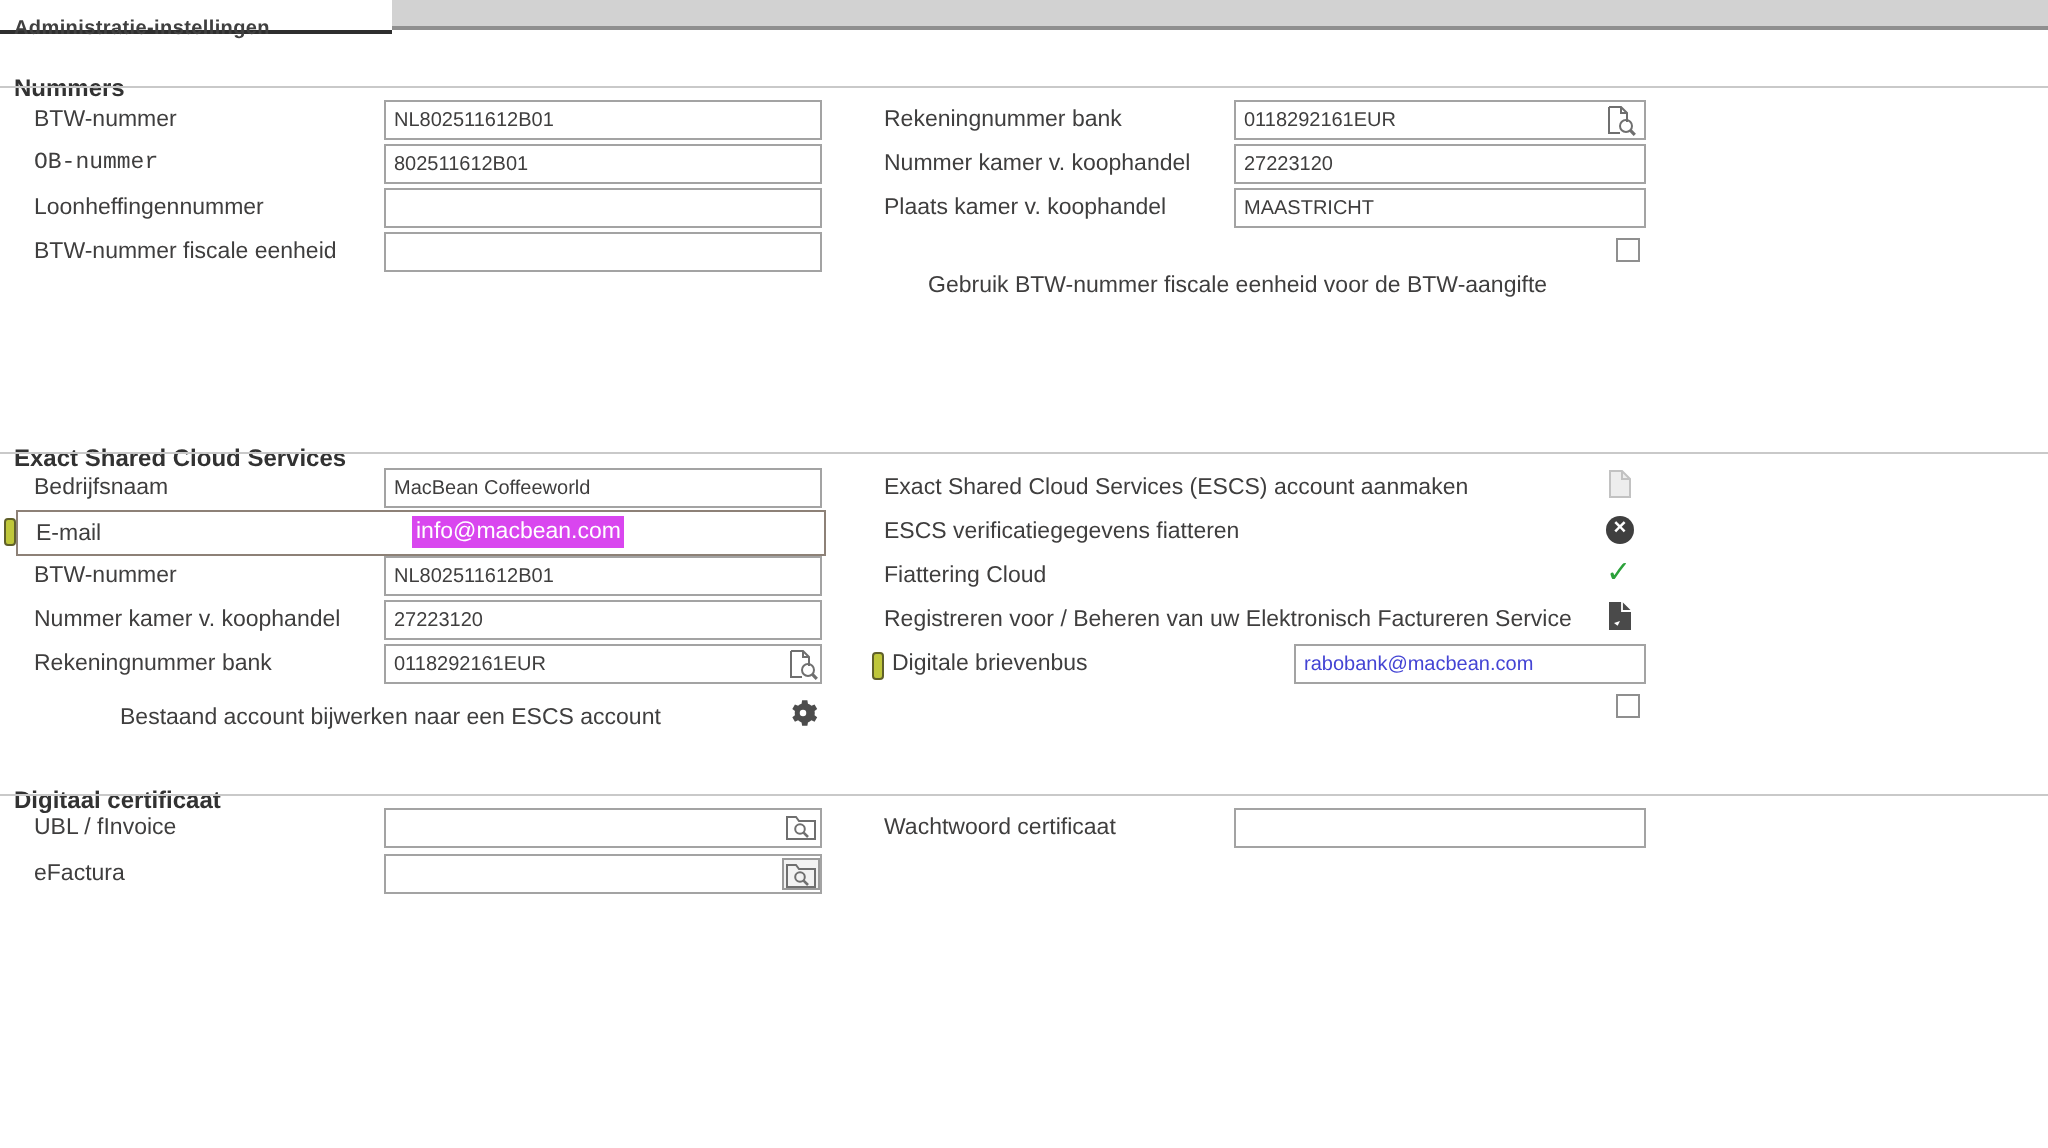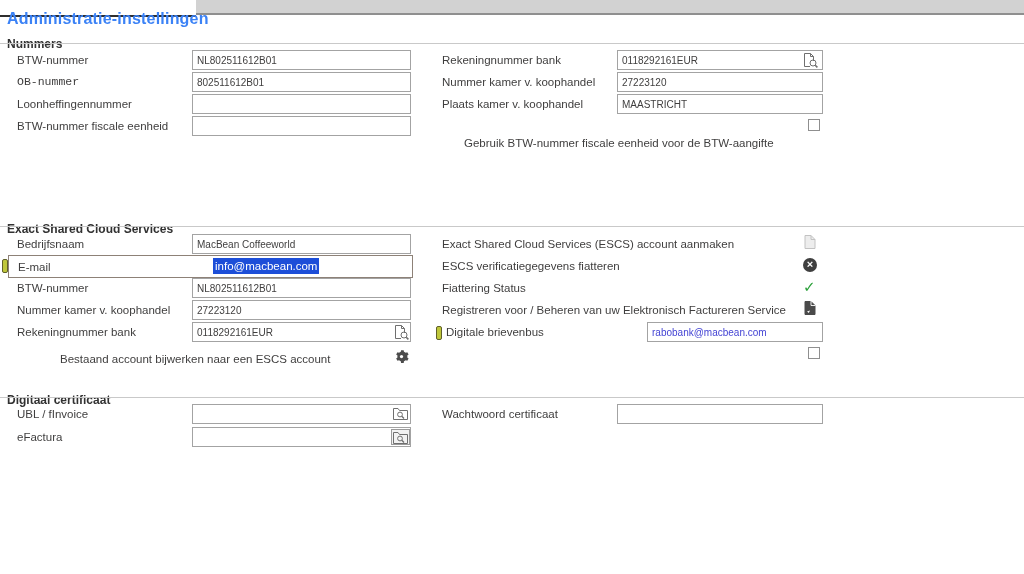--- a/index.html
+++ b/index.html
@@ -6,42 +6,42 @@
   body{
     width:1024px;height:574px;overflow:hidden;background:#ffffff;
     font-family:"Liberation Sans","DejaVu Sans",sans-serif;
     position:relative;
   }
   .screen{position:absolute;inset:0;}
 
   
   .title-band{position:absolute;left:196px;top:0;right:0;height:13px;background:#d2d2d2;border-bottom:2px solid #8f8f8f;}
   .title-tab{position:absolute;left:0;top:0;width:196px;height:15px;background:#ffffff;border-bottom:2px solid #2e2e2e;}
-  .page-title{position:absolute;left:7px;top:0;font-size:16px;font-weight:bold;color:#3b82f6;line-height:15px;white-space:nowrap;letter-spacing:.2px;}
+  .page-title{position:absolute;left:7px;top:0;font-size:10px;font-weight:bold;color:#404040;line-height:15px;white-space:nowrap;letter-spacing:.2px;}
 
   
   .sect-title{position:absolute;font-size:12px;font-weight:bold;color:#323232;white-space:nowrap;}
   .rule{position:absolute;left:0;right:0;height:1px;background:#c9c9c9;}
 
   .lbl{position:absolute;font-size:11.5px;color:#3f3e3e;white-space:nowrap;line-height:14px;}
   .inp{
     position:absolute;height:20px;border:1px solid #a3a3a3;background:#fff;
     font-family:inherit;font-size:10px;color:#3f3e3e;padding:0 4px;
     box-sizing:border-box;outline:none;border-radius:0;
   }
   .inp.blue{color:#4444d4;}
   .cbx{position:absolute;width:12px;height:12px;border:1px solid #8f8f8f;background:#fff;box-sizing:border-box;}
   .icon{position:absolute;display:block;}
 
   
   .focus-row{position:absolute;left:8px;top:255px;width:403px;height:21px;border:1px solid #8d8177;background:#fff;box-sizing:content-box;}
   .focus-row .lbl{left:9px;top:4px;}
   .sel-text{
-    position:absolute;left:204px;top:2px;height:16px;line-height:16px;
-    background:#1d4ed8;color:#ffffff;font-size:11.5px;padding:0 2px;white-space:nowrap;
+    position:absolute;left:197px;top:2px;height:16px;line-height:16px;
+    background:#d946ef;color:#ffffff;font-size:11.5px;padding:0 2px;white-space:nowrap;
   }
   .marker{position:absolute;width:4px;height:12px;background:#bfc73a;border:1px solid #60602a;border-radius:2px;box-sizing:content-box;}
 
   .circle-x{
     position:absolute;width:14px;height:14px;border-radius:50%;background:#3f3f3f;
     color:#fff;font-size:11px;font-weight:bold;text-align:center;line-height:13px;
   }
   .check{position:absolute;color:#2ba13a;font-size:15px;font-weight:bold;line-height:14px;}
   .icon-btn-border{position:absolute;border:1px solid #9a9a9a;background:#f2f2f2;padding:1px 1px 0 1px;}
 </style>
@@ -124,21 +124,21 @@
 
   <label class="lbl" style="left:442px;top:237px;">Exact Shared Cloud Services (ESCS) account aanmaken</label>
   <svg class="icon" style="left:804px;top:235px;" width="12" height="14" viewBox="0 0 12 14">
     <path d="M1 .5 h6 l4 4 v9 h-10 z" fill="#ededed" stroke="#c2c2c2"></path>
     <path d="M7 .5 v4 h4" fill="none" stroke="#c2c2c2"></path>
   </svg>
 
   <label class="lbl" style="left:442px;top:259px;">ESCS verificatiegegevens fiatteren</label>
   <div class="circle-x" style="left:803px;top:258px;">×</div>
 
-  <label class="lbl" style="left:442px;top:281px;">Fiattering Status</label>
+  <label class="lbl" style="left:442px;top:281px;">Fiattering Cloud</label>
   <span class="check" style="left:803px;top:280px;">✓</span>
 
   <label class="lbl" style="left:442px;top:303px;">Registreren voor / Beheren van uw Elektronisch Factureren Service</label>
   <svg class="icon" style="left:804px;top:301px;" width="12" height="14" viewBox="0 0 12 14">
     <path d="M1 .5 h6 l4 4 v9 h-10 z" fill="#4a4a4a" stroke="#4a4a4a"></path>
     <path d="M7 0 v4.5 h4.5" fill="none" stroke="#ffffff" stroke-width=".9"></path>
     <path d="M3 10.5 l3 -1 -1.2 2.4 z" fill="#ffffff"></path>
   </svg>
 
   <span class="marker" style="left:436px;top:326px;"></span>

